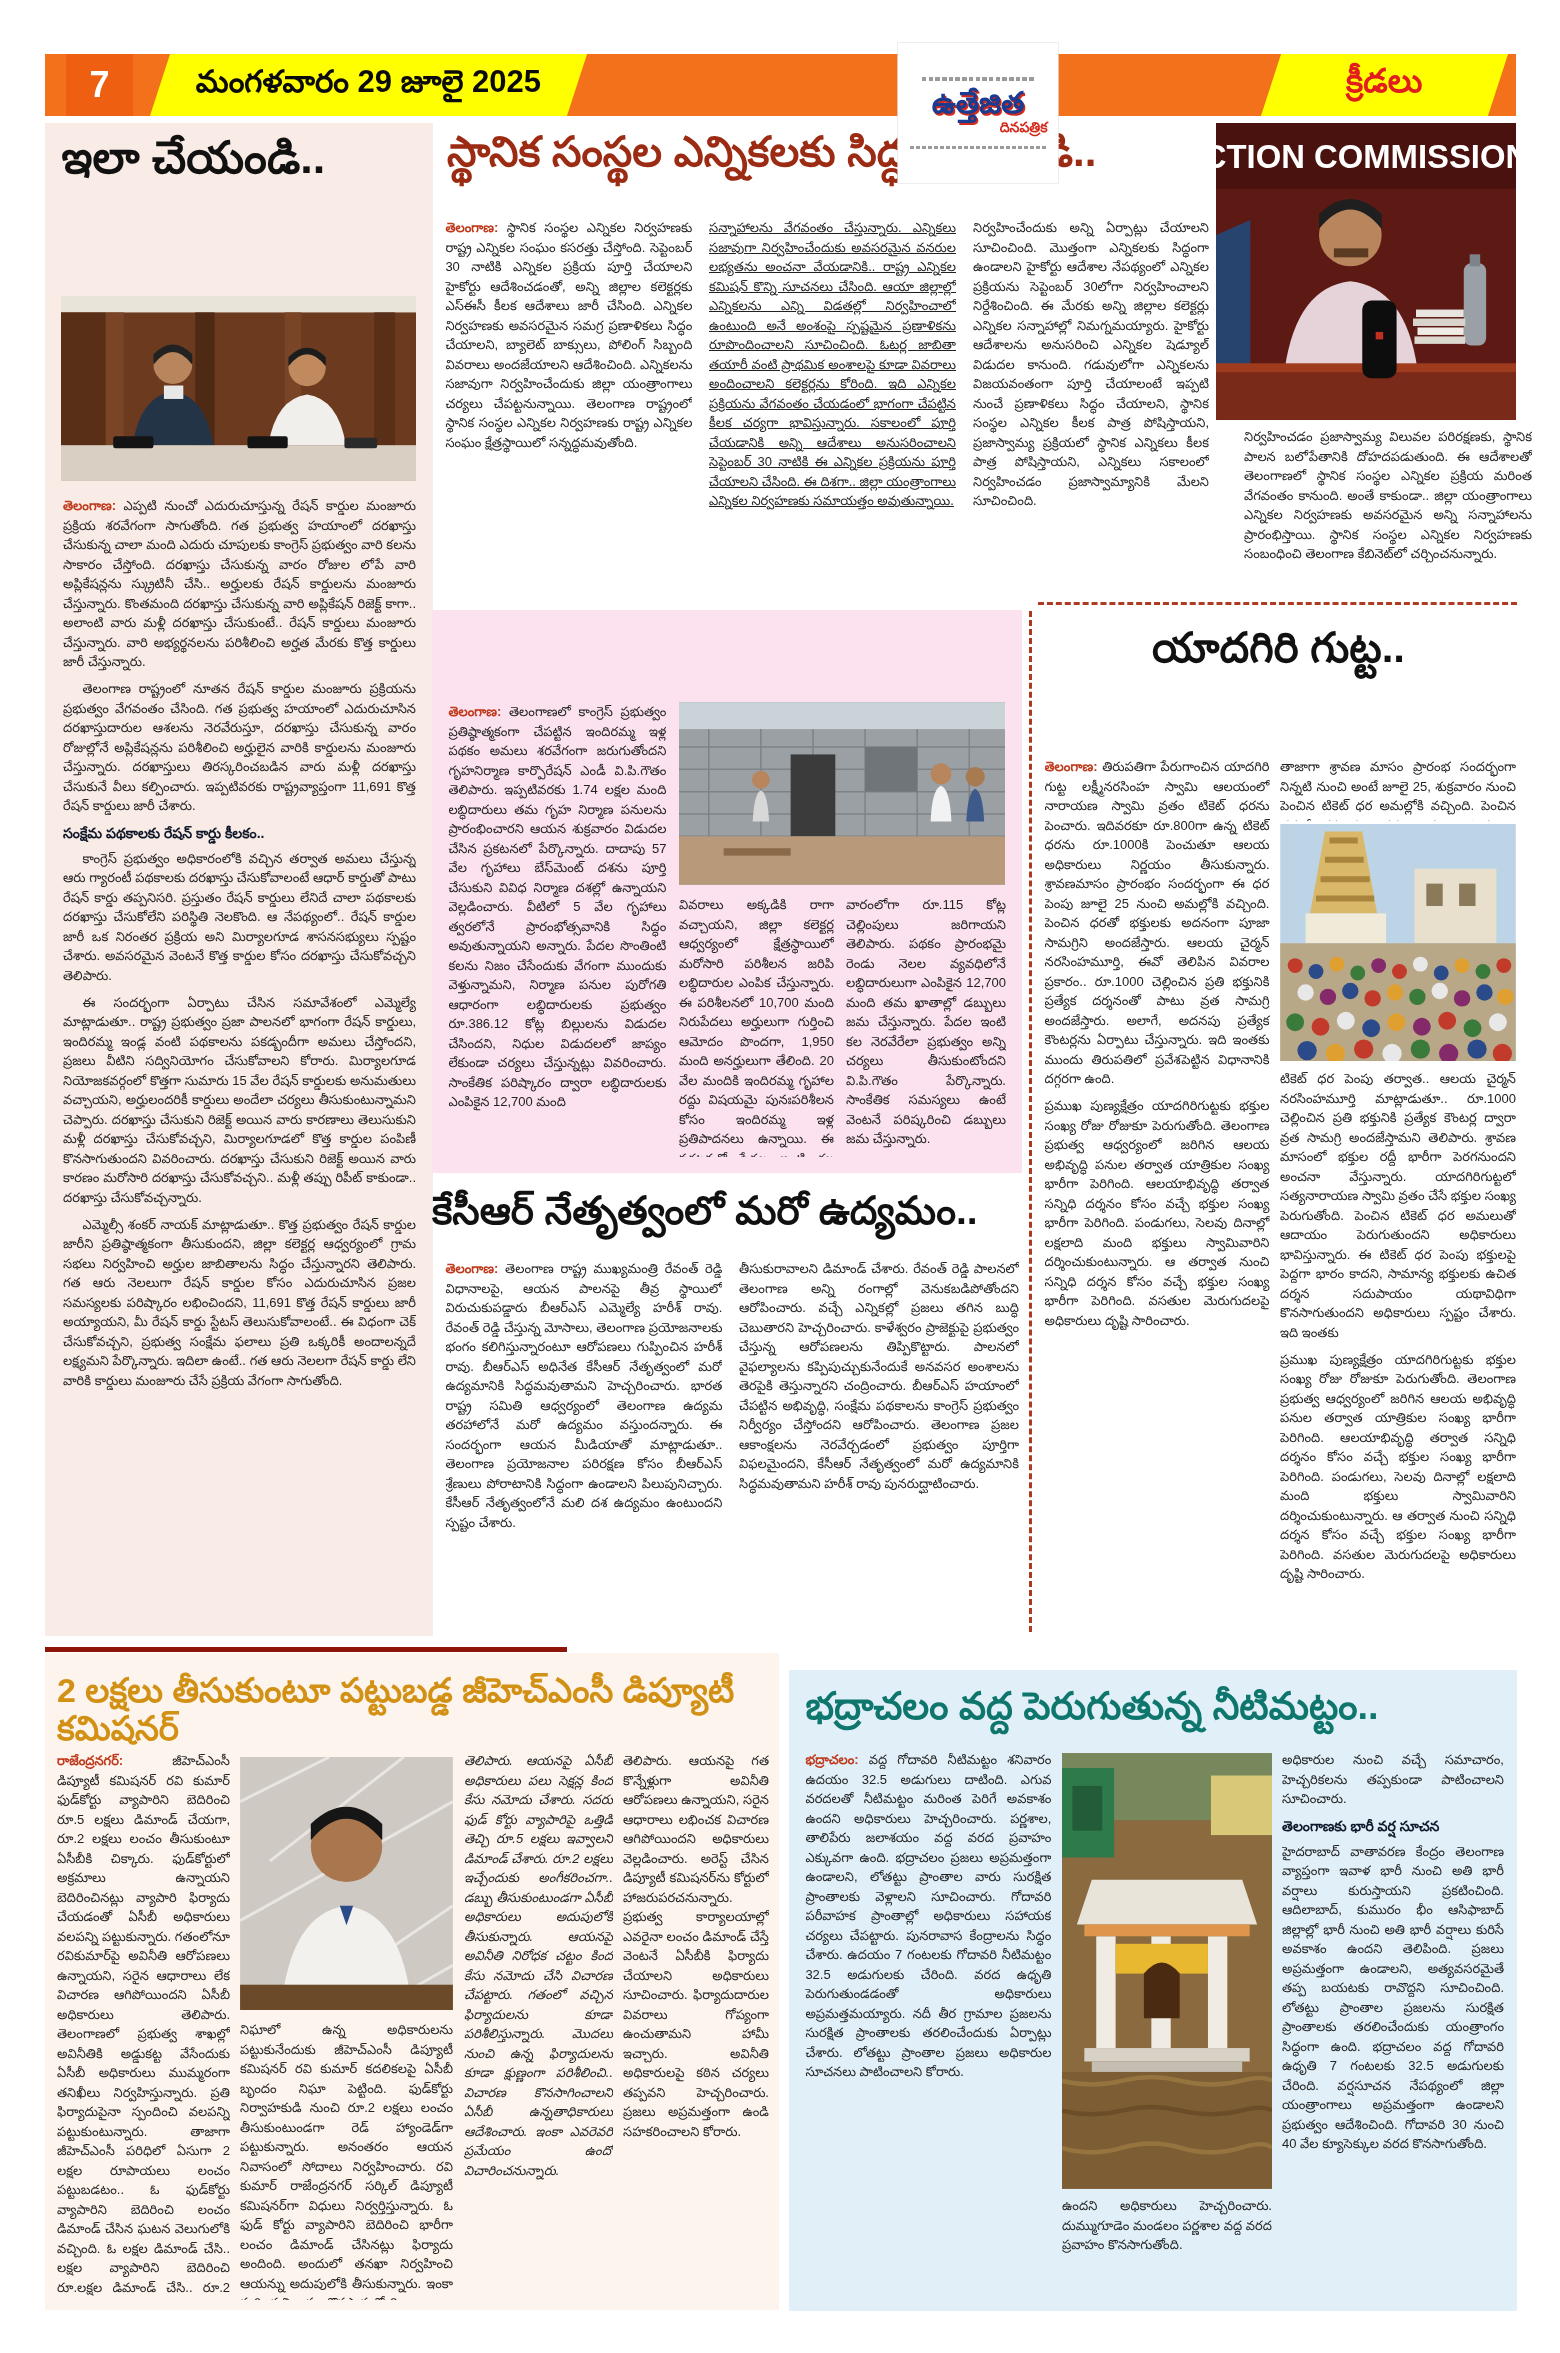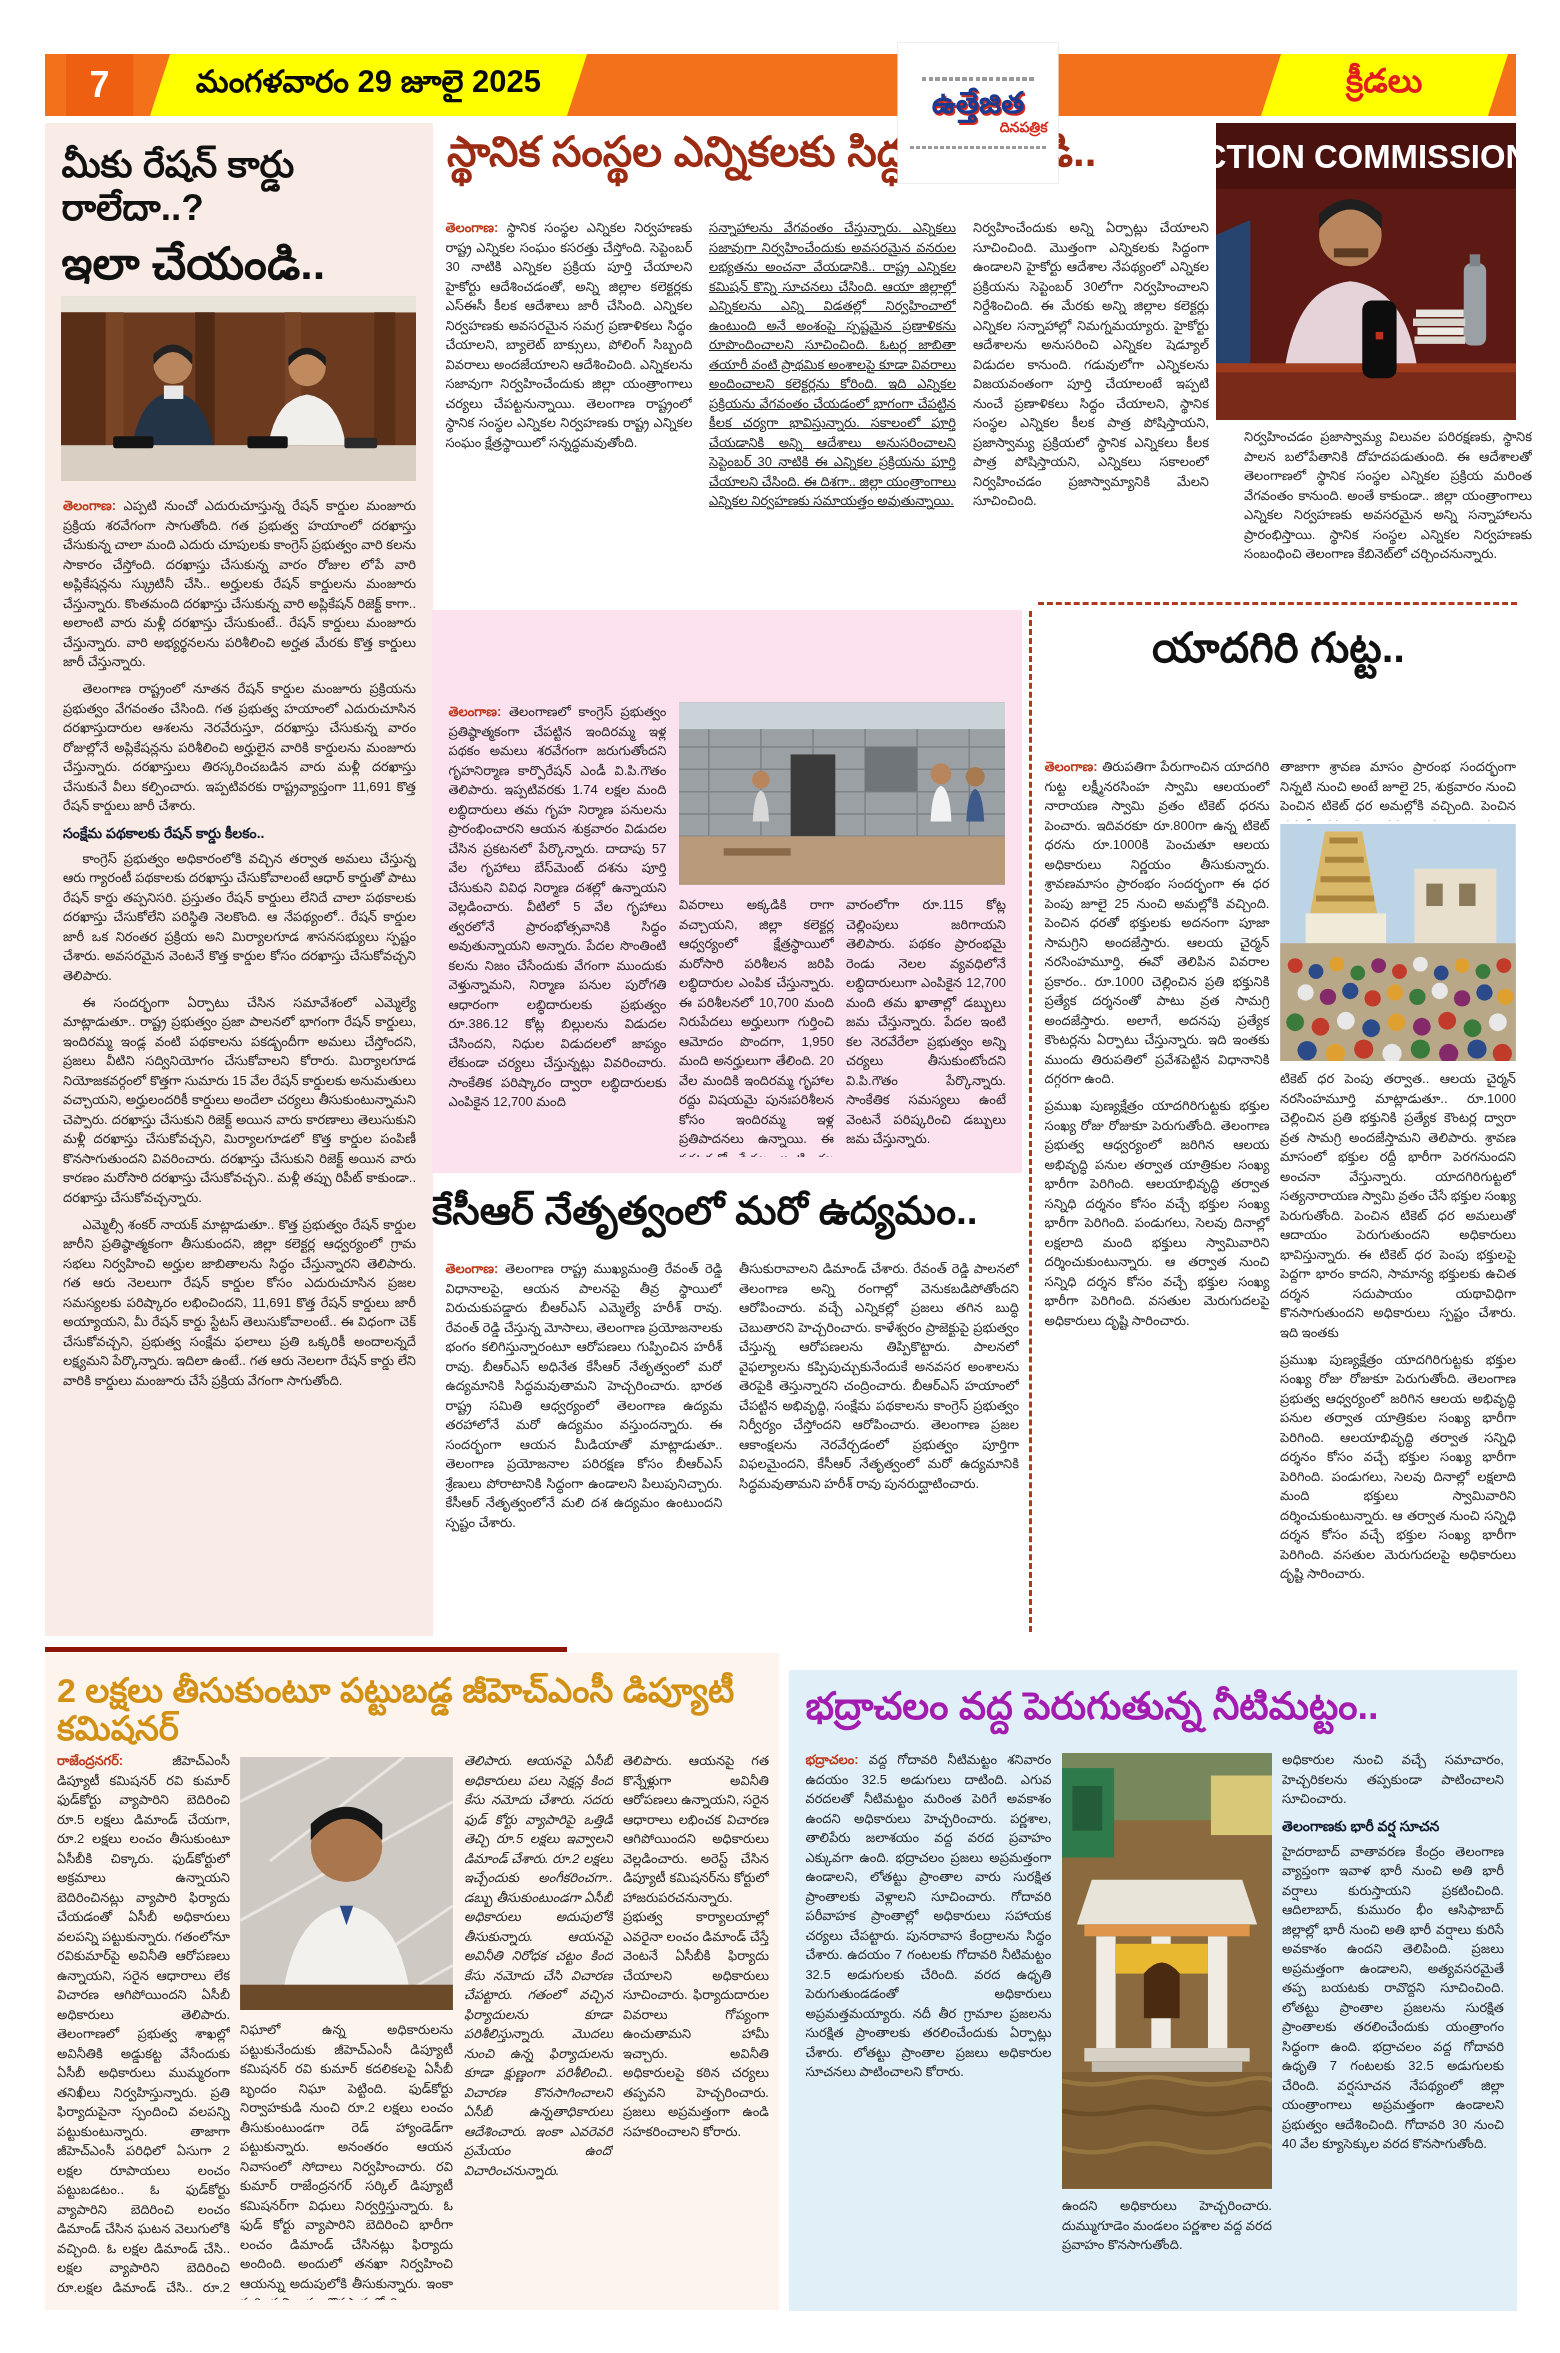--- a/index.html
+++ b/index.html
@@ -36,21 +36,20 @@
   <div style="font-size:30px;font-weight:bold;color:#1a3b8f;text-shadow:1.5px 1.5px 0 #d42a1c;line-height:1.05;">ఉత్తేజిత</div>
   <div style="font-size:14px;font-weight:bold;color:#d42a1c;align-self:flex-end;margin-right:10.4px;">దినపత్రిక</div>
   <div style="width:85%;height:3.7px;background:repeating-linear-gradient(90deg,#9a9a9a 0 3.7px,transparent 3.7px 6px);margin-top:6.7px;"></div>
 </div>
 
 <div class="abs skew" style="left:1271px;top:54px;width:227px;height:62px;background:#ffff00;display:flex;align-items:center;justify-content:center;">
   <span class="unskew" style="font-size:33px;font-weight:bold;color:#e11d1d;">క్రీడలు</span>
 </div>
 
 <div class="abs" style="left:45px;top:123px;width:388px;height:1513px;background:#f9ebe5;overflow:hidden;">
-  <div class="hl" style="margin:21px 15px 0 16.4px;font-size:37px;line-height:1.15;">మీకు రేషన్ కార్డు రాలేదా..?</div>
   <div class="hl" style="margin:10.4px 15px 0 16.4px;font-size:45px;line-height:1.1;">ఇలా చేయండి..</div>
 
   <div class="photo" style="position:absolute;left:16.4px;top:173px;width:355px;height:185px;">
     <svg width="355" height="185" viewBox="0 0 476 248" xmlns="http://www.w3.org/2000/svg">
       <rect width="476" height="248" fill="#6b3a1f"></rect>
       <rect width="476" height="22" fill="#e9e4da"></rect>
       <rect x="0" y="22" width="60" height="180" fill="#5a2f18"></rect>
       <rect x="60" y="22" width="24" height="180" fill="#7a4526"></rect>
       <rect x="180" y="22" width="26" height="180" fill="#4e2913"></rect>
       <rect x="300" y="22" width="22" height="180" fill="#7a4526"></rect>
@@ -268,21 +267,21 @@
 
   <div class="bodytxt" style="position:absolute;left:419px;top:98px;width:149px;height:549px;font-style:italic;">
     <p>తెలిపారు. ఆయనపై ఏసీబీ అధికారులు పలు సెక్షన్ల కింద కేసు నమోదు చేశారు. సదరు ఫుడ్ కోర్టు వ్యాపారిపై ఒత్తిడి తెచ్చి రూ.5 లక్షలు ఇవ్వాలని డిమాండ్ చేశారు. రూ.2 లక్షలు ఇచ్చేందుకు అంగీకరించగా.. డబ్బు తీసుకుంటుండగా ఏసీబీ అధికారులు అదుపులోకి తీసుకున్నారు. ఆయనపై అవినీతి నిరోధక చట్టం కింద కేసు నమోదు చేసి విచారణ చేపట్టారు. గతంలో వచ్చిన ఫిర్యాదులను కూడా పరిశీలిస్తున్నారు. మొదలు నుంచి ఉన్న ఫిర్యాదులను కూడా క్షుణ్ణంగా పరిశీలించి.. విచారణ కొనసాగించాలని ఏసీబీ ఉన్నతాధికారులు ఆదేశించారు. ఇంకా ఎవరెవరి ప్రమేయం ఉందో విచారించనున్నారు.</p>
   </div>
   <div class="bodytxt" style="position:absolute;left:578px;top:98px;width:146px;height:549px;">
     <p>తెలిపారు. ఆయనపై గత కొన్నేళ్లుగా అవినీతి ఆరోపణలు ఉన్నాయని, సరైన ఆధారాలు లభించక విచారణ ఆగిపోయిందని అధికారులు వెల్లడించారు. అరెస్ట్ చేసిన డిప్యూటీ కమిషనర్‌ను కోర్టులో హాజరుపరచనున్నారు. ప్రభుత్వ కార్యాలయాల్లో ఎవరైనా లంచం డిమాండ్ చేస్తే వెంటనే ఏసీబీకి ఫిర్యాదు చేయాలని అధికారులు సూచించారు. ఫిర్యాదుదారుల వివరాలు గోప్యంగా ఉంచుతామని హామీ ఇచ్చారు. అవినీతి అధికారులపై కఠిన చర్యలు తప్పవని హెచ్చరించారు. ప్రజలు అప్రమత్తంగా ఉండి సహకరించాలని కోరారు.</p>
   </div>
 </div>
 
 <div class="abs" style="left:789px;top:1670px;width:728px;height:641px;background:#e1f0f8;overflow:hidden;">
-  <div style="margin:16.4px 15px 0 16.4px;font-size:38px;font-weight:bold;color:#a21caf;line-height:1.1;">భద్రాచలం వద్ద పెరుగుతున్న నీటిమట్టం..</div>
+  <div style="margin:16.4px 15px 0 16.4px;font-size:38px;font-weight:bold;color:#0f766e;line-height:1.1;">భద్రాచలం వద్ద పెరుగుతున్న నీటిమట్టం..</div>
 
   <div class="bodytxt" style="position:absolute;left:16.4px;top:80px;width:246px;height:548px;">
     <p><span class="dl">భద్రాచలం:</span> <span>వద్ద గోదావరి నీటిమట్టం శనివారం ఉదయం 32.5 అడుగులు దాటింది. ఎగువ వరదలతో నీటిమట్టం మరింత పెరిగే అవకాశం ఉందని అధికారులు హెచ్చరించారు. పర్ణశాల, తాలిపేరు జలాశయం వద్ద వరద ప్రవాహం ఎక్కువగా ఉంది. భద్రాచలం ప్రజలు అప్రమత్తంగా ఉండాలని, లోతట్టు ప్రాంతాల వారు సురక్షిత ప్రాంతాలకు వెళ్లాలని సూచించారు. గోదావరి పరీవాహక ప్రాంతాల్లో అధికారులు సహాయక చర్యలు చేపట్టారు. పునరావాస కేంద్రాలను సిద్ధం చేశారు. ఉదయం 7 గంటలకు గోదావరి నీటిమట్టం 32.5 అడుగులకు చేరింది. వరద ఉధృతి పెరుగుతుండడంతో అధికారులు అప్రమత్తమయ్యారు. నదీ తీర గ్రామాల ప్రజలను సురక్షిత ప్రాంతాలకు తరలించేందుకు ఏర్పాట్లు చేశారు. లోతట్టు ప్రాంతాల ప్రజలు అధికారుల సూచనలు పాటించాలని కోరారు.</span></p>
   </div>
 
   <div class="photo" style="position:absolute;left:273px;top:83px;width:210px;height:436px;">
     <svg width="210" height="436" viewBox="0 0 282 585" xmlns="http://www.w3.org/2000/svg">
       <rect width="282" height="585" fill="#8a6a3e"></rect>
       <rect width="282" height="90" fill="#77885c"></rect>
       <rect x="0" y="20" width="70" height="120" fill="#2e7a4a"></rect>

